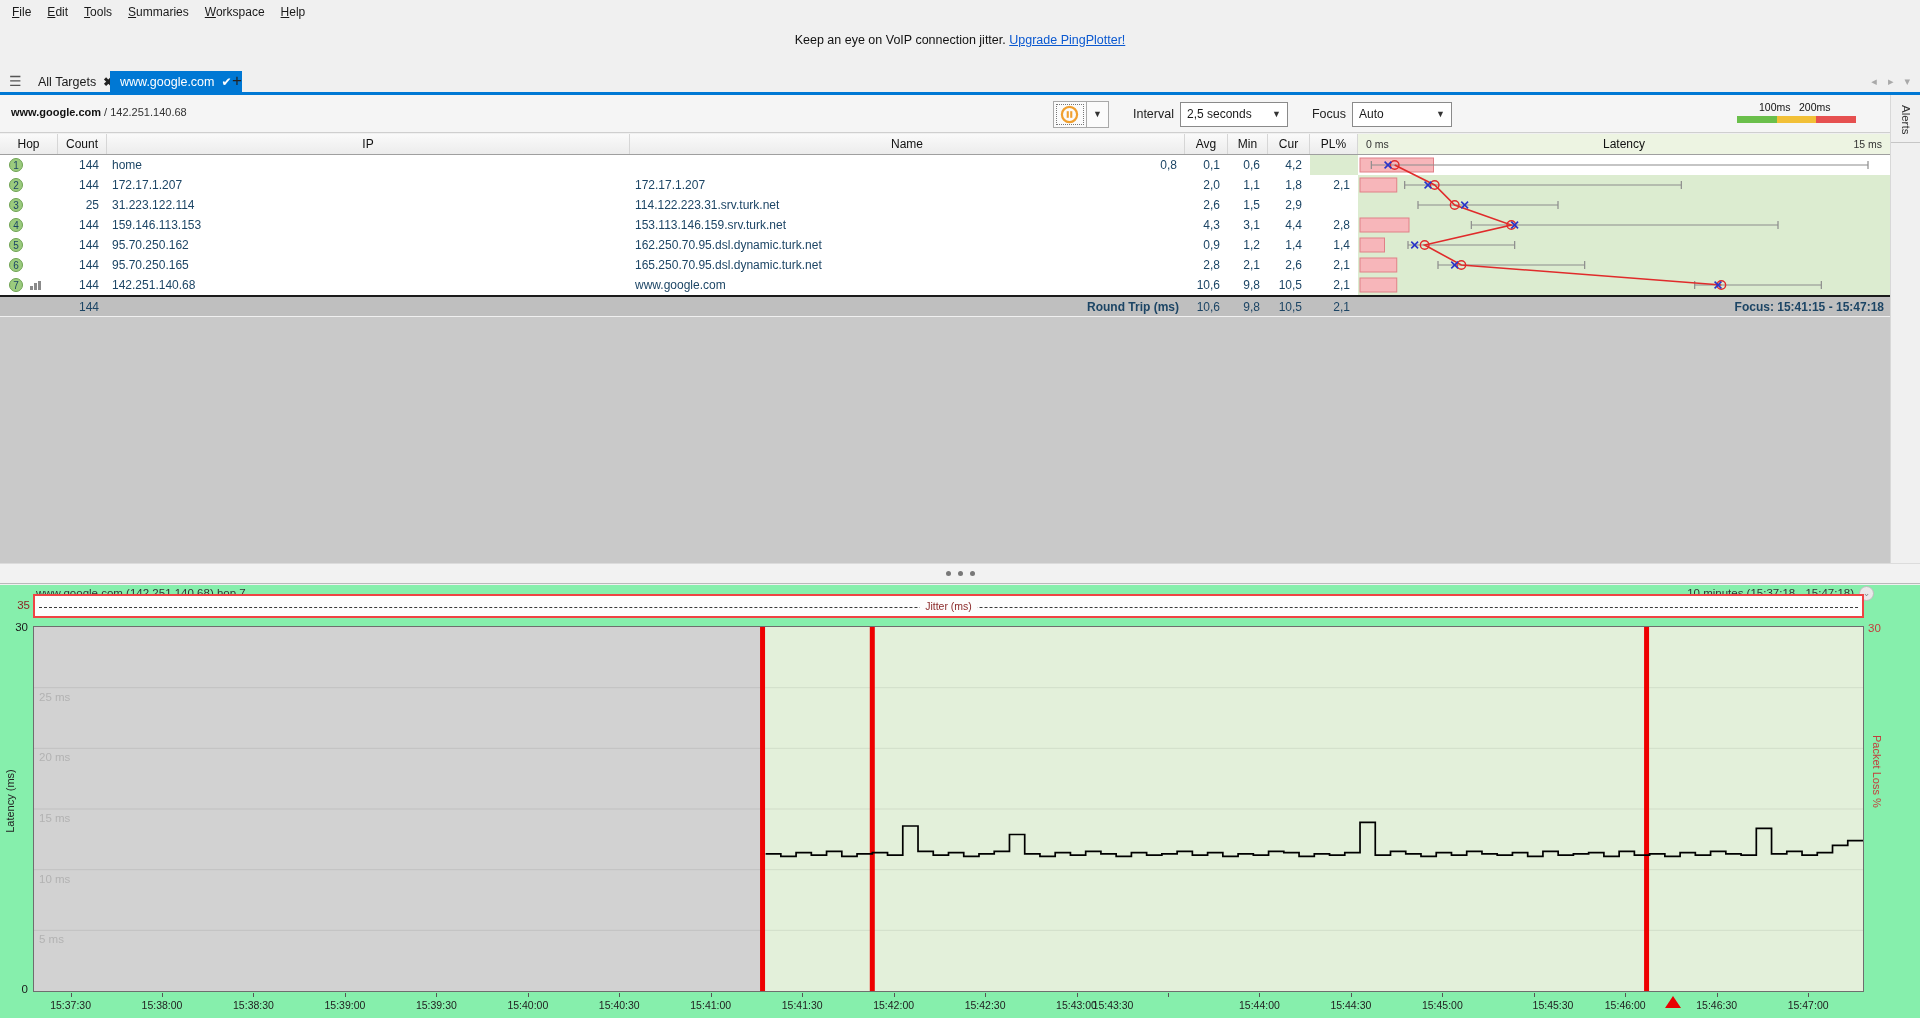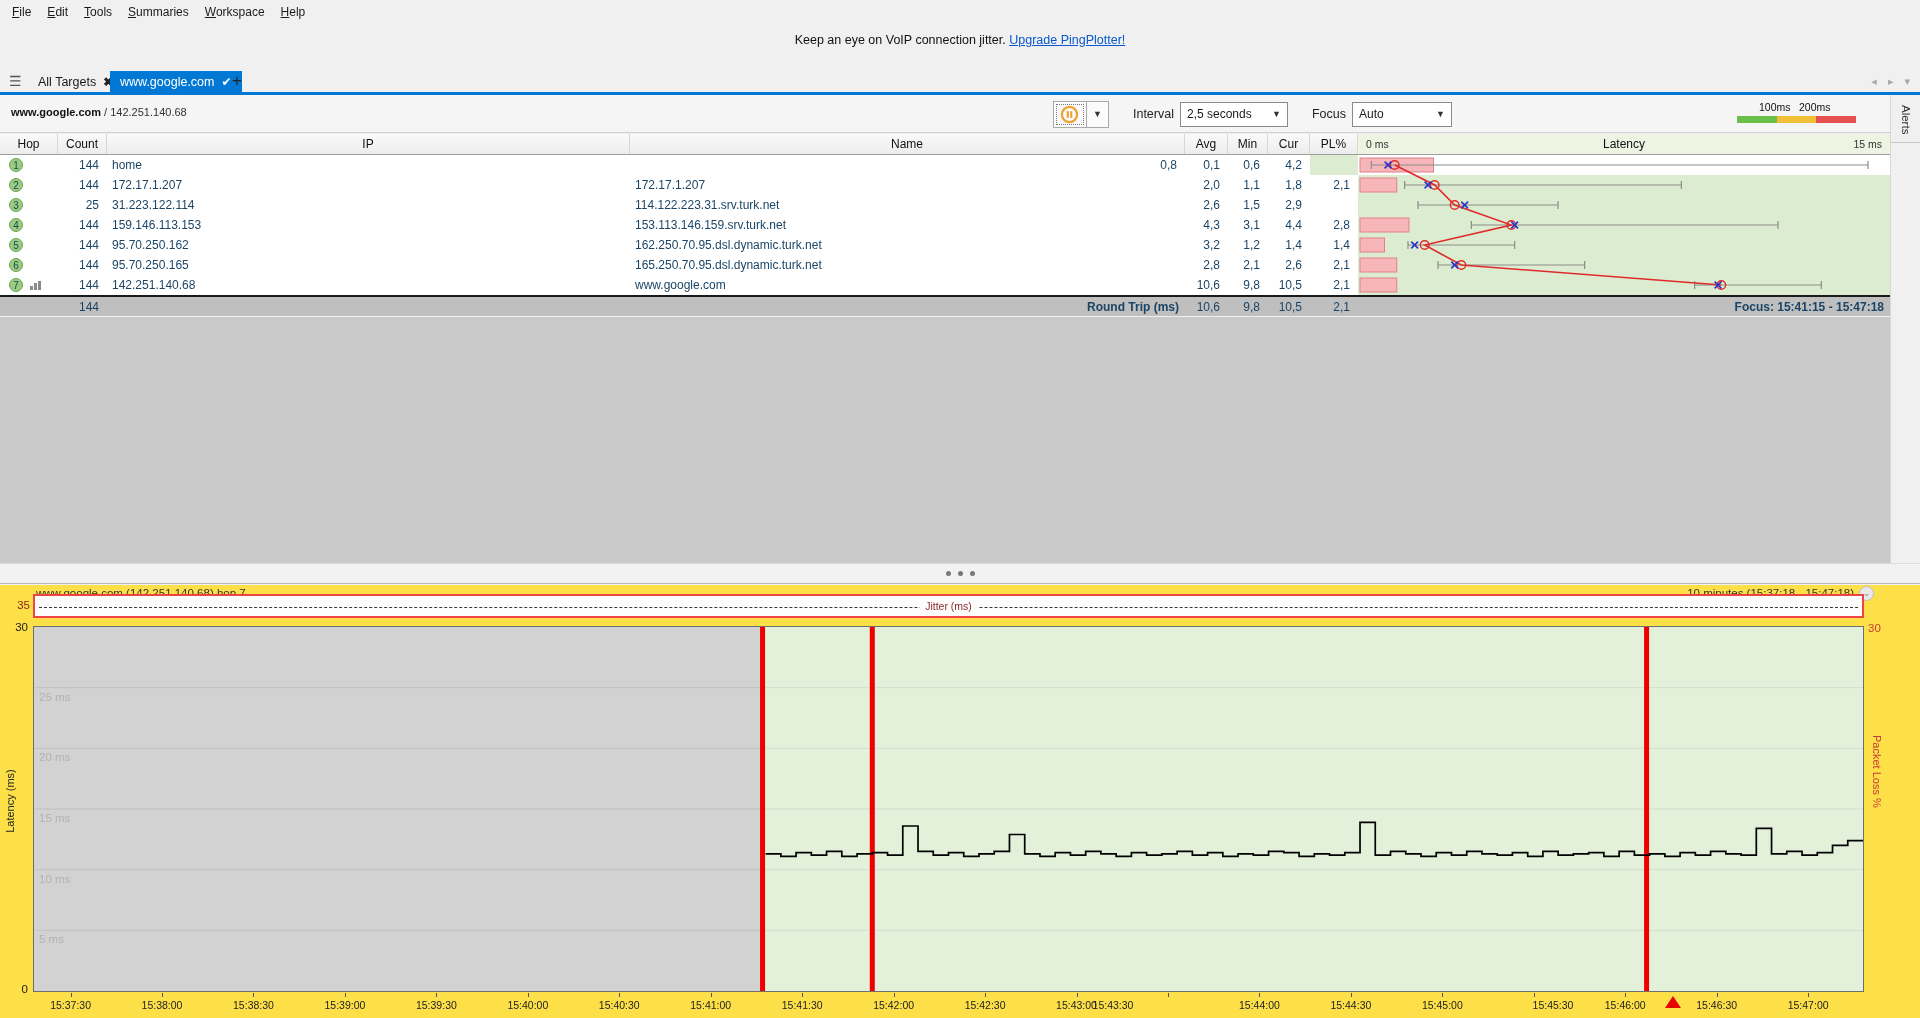--- a/index.html
+++ b/index.html
@@ -77,21 +77,21 @@
   .rt-label { justify-content:flex-end; font-weight:bold; padding-right:6px; }
   .rt-focus { justify-content:flex-end; padding-right:6px; font-weight:bold; }
 
   .dead-space { position:absolute; top:317px; left:0; width:1890px; height:246px; background:#c9c9c9; }
 
   
   .splitter { position:absolute; top:563px; left:0; right:0; height:21px; background:#f2f2f2; border-top:1px solid #dcdcdc; border-bottom:1px solid #b9b9b9; display:flex; align-items:center; justify-content:center; gap:7px; cursor:row-resize; }
   .splitter i { width:5px; height:5px; border-radius:50%; background:#787878; }
 
   
-  .graph-panel { position:absolute; top:585px; left:0; right:0; bottom:0; background:#fde047; }
+  .graph-panel { position:absolute; top:585px; left:0; right:0; bottom:0; background:#86efac; }
   .g-title { position:absolute; left:36px; top:2px; font-size:11.5px; color:#333; }
   .g-range { position:absolute; right:66px; top:2px; font-size:11.5px; color:#333; }
   .g-range-icon { position:absolute; right:46px; top:1px; width:15px; height:15px; border-radius:50%; background:#e9e9e9; border:1px solid #bdbdbd; color:#888; font-size:9px; text-align:center; line-height:13px; cursor:pointer; }
   .jitter-strip { position:absolute; left:33px; top:9px; width:1831px; height:24px; background:#fdfdfd; border:2px solid #ef4444; }
   .jitter-dash { position:absolute; left:4px; right:4px; top:11px; border-top:1px dashed #3a3a3a; }
   .jitter-label { position:absolute; left:50%; top:4px; transform:translateX(-50%); background:#fdfdfd; padding:0 6px; font-size:10.5px; color:#8b2a2a; }
   .jitter-max { position:absolute; left:10px; top:14px; width:20px; text-align:right; font-size:11.5px; color:#8b1f1f; }
   .axis-30 { position:absolute; left:6px; top:36px; width:22px; text-align:right; font-size:11.5px; color:#1a1a1a; }
   .axis-0 { position:absolute; left:6px; top:398px; width:22px; text-align:right; font-size:11.5px; color:#1a1a1a; }
   .axis-30r { position:absolute; left:1868px; top:37px; font-size:11.5px; color:#c43c3c; }
@@ -254,21 +254,21 @@
           <div class="num">2,8</div>
           <div class="cell-latency"></div>
         </div>
         <div class="t-row">
           <div class="cell-hop">
             <div class="hop-badge">5</div>
           </div>
           <div class="num">144</div>
           <div class="cell-ip">95.70.250.162</div>
           <div class="cell-name">162.250.70.95.dsl.dynamic.turk.net</div>
-          <div class="num">3,2</div>
+          <div class="num">0,9</div>
           <div class="num">1,2</div>
           <div class="num">1,4</div>
           <div class="num">1,4</div>
           <div class="cell-latency"></div>
         </div>
         <div class="t-row">
           <div class="cell-hop">
             <div class="hop-badge">6</div>
           </div>
           <div class="num">144</div>

